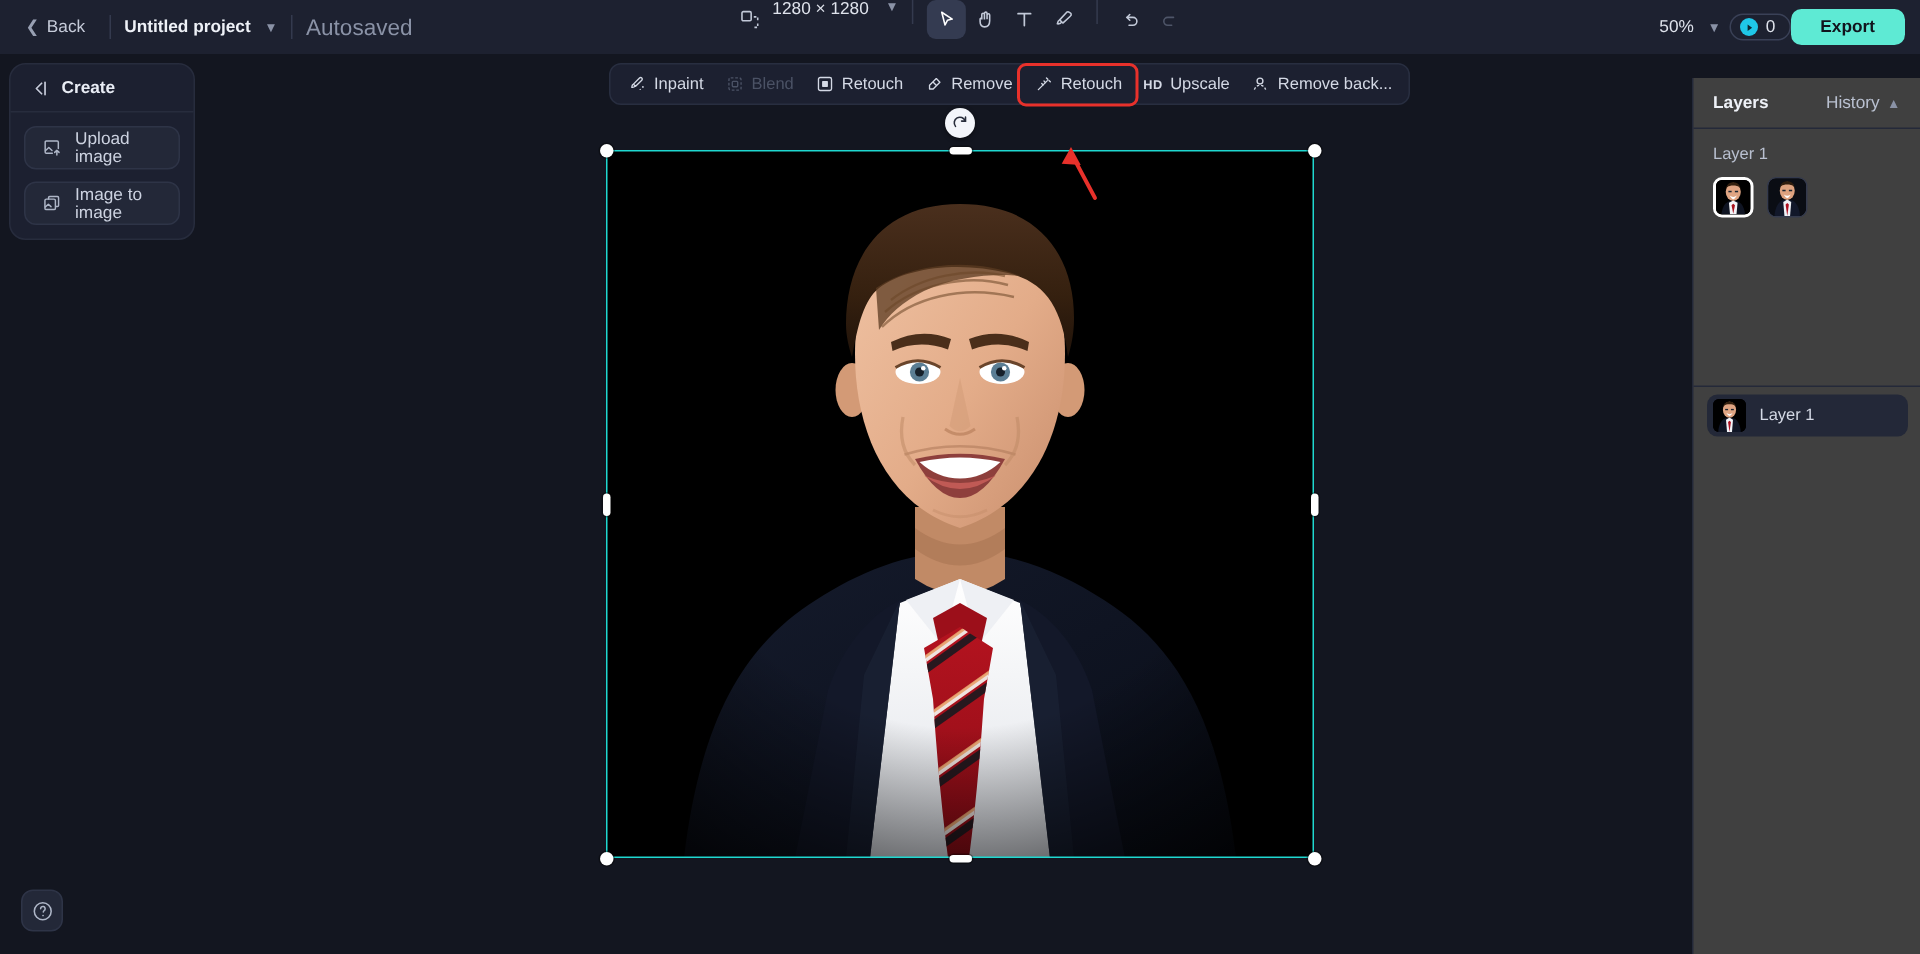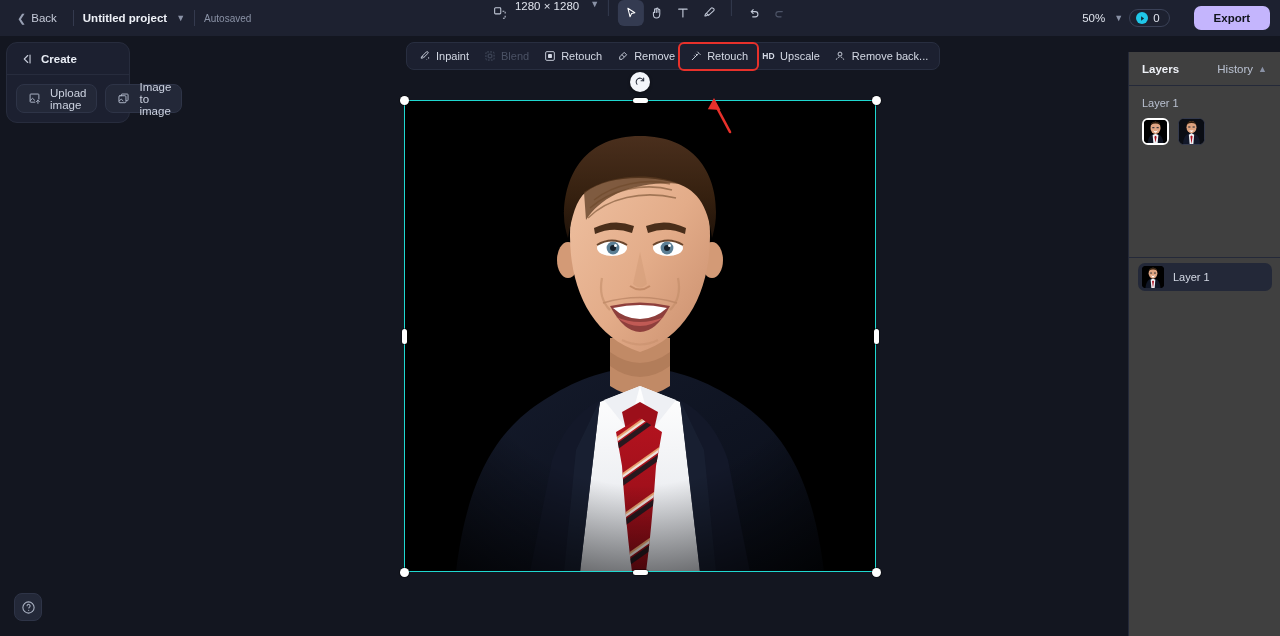--- a/index.html
+++ b/index.html
@@ -27,21 +27,21 @@
   .chev-l { font-size: 11px; color: #98a0b3; line-height: 1; }
   .hdr-div { width: 1px; height: 16px; background: #343a4e; margin: 0 9px; }
   .proj-name {
     color: #eef1f7; font-size: 11.5px; font-weight: bold;
     cursor: pointer;
   }
   .caret {
     margin-left: 9px; color: #8a92a6; font-size: 9px;
     cursor: pointer; line-height: 1;
   }
-  .autosaved { color: #8a92a6; font-size: 10px; }
+  .autosaved { color: #8a92a6; font-size: 15px; }
 
   .hdr-center {
     position: absolute; left: 50%; top: 0; transform: translateX(-50%);
     height: 36px; display: flex; align-items: flex-start; gap: 0;
   }
   .icon-btn {
     width: 26px; height: 26px; border-radius: 6px;
     display: flex; align-items: center; justify-content: center;
     cursor: pointer; color: #c2c9d8;
   }
@@ -59,22 +59,22 @@
     border: 1px solid #3a4157; border-radius: 12px;
     padding: 2px 9px 2px 6px; cursor: pointer; margin-left: 6px;
   }
   .coin {
     width: 12px; height: 12px; border-radius: 50%;
     background: #1fc7e8; display: flex; align-items: center; justify-content: center;
   }
   .coin svg { display: block; }
   .credit-num { color: #dfe3ec; font-size: 11.5px; }
   .export-btn {
-    margin-left: 24px;
-    background: #c4b5fd; color: #11141d;
+    margin-left: 0;
+    background: #5eead4; color: #11141d;
     font-size: 11.5px; font-weight: bold;
     padding: 6px 20px; border-radius: 7px; border: none;
     cursor: pointer;
     text-align: right;
   }
 
   
   .sidebar {
     position: absolute; left: 6px; top: 42px;
     width: 124px;
@@ -83,21 +83,21 @@
     border-radius: 11px;
     padding: 0 0 9px 0;
     z-index: 30;
   }
   .sb-head {
     display: flex; align-items: center; gap: 8px;
     height: 32px; padding: 0 12px;
     border-bottom: 1px solid #272c3d;
   }
   .sb-title { color: #e9edf5; font-size: 11.5px; font-weight: bold; }
-  .sb-body { padding: 9px 9px 0 9px; display: flex; flex-direction: row; gap: 8px; }
+  .sb-body { padding: 9px 9px 0 9px; display: flex; flex-direction: column; gap: 8px; }
   .sb-item {
     display: flex; align-items: center; gap: 9px;
     height: 29px; padding: 0 10px;
     background: #232838;
     border: 1px solid #2e3447;
     border-radius: 8px;
     color: #ccd2e0; font-size: 11.5px;
     cursor: pointer;
   }
   .sb-ico { width: 14px; height: 14px; display: flex; align-items: center; justify-content: center; color: #aeb6c7; flex: none; }

